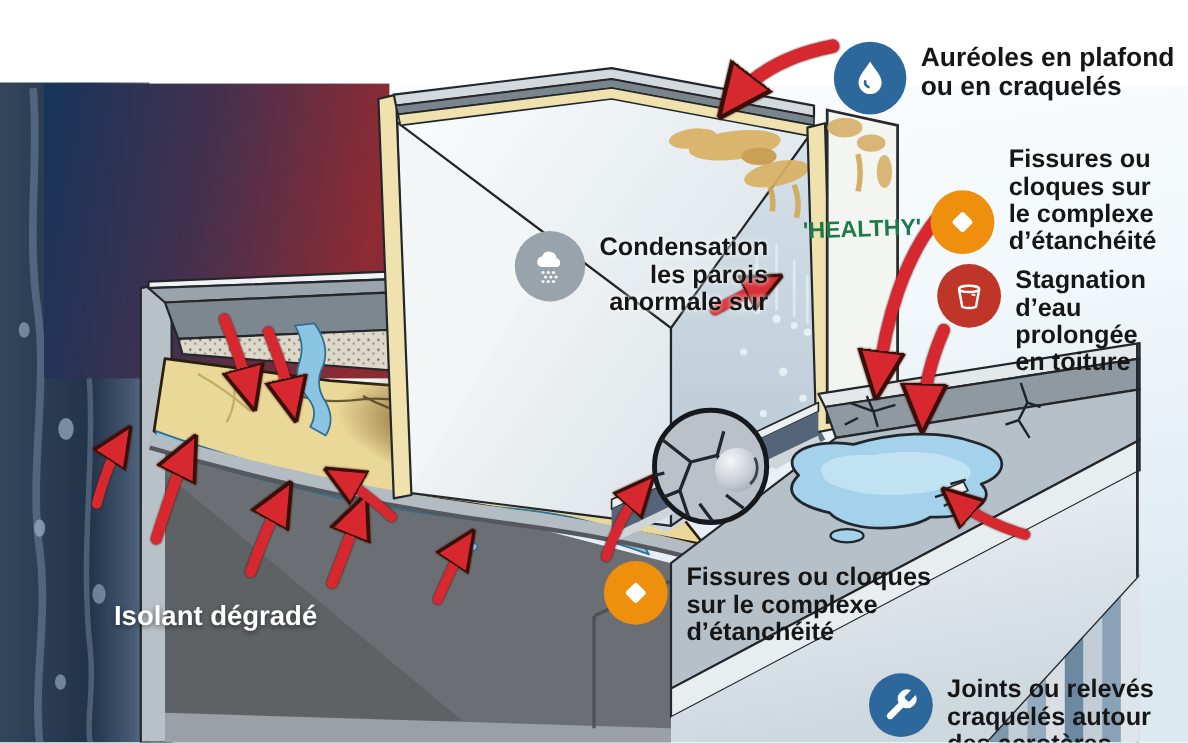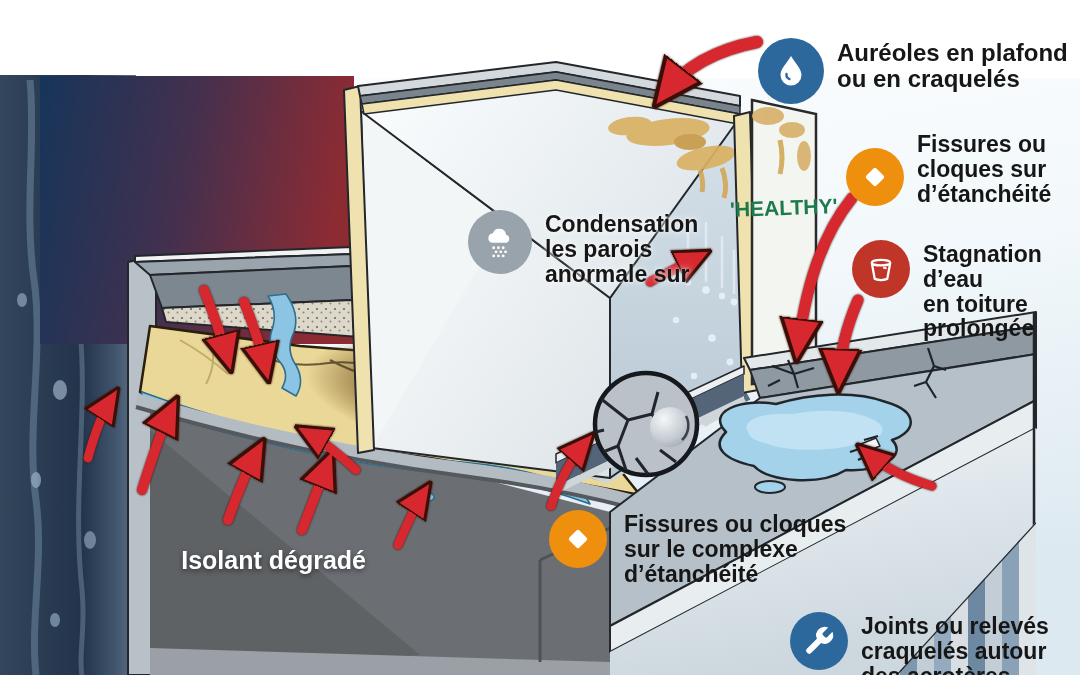--- a/index.html
+++ b/index.html
@@ -269,41 +269,42 @@
 
 <div class="annotation" id="ann-fissures-right" style="left:846px;top:130px;align-items:flex-end;">
   <div class="icon-circle" style="background: rgb(238, 143, 14);">
     <svg width="34" height="34" viewBox="0 0 24 24">
       <rect x="7" y="7" width="10" height="10" rx="1.5" fill="#ffffff" transform="rotate(45 12 12)"></rect>
     </svg>
   </div>
   <div class="label-text">
     <div>Fissures ou</div>
     <div>cloques sur</div>
+    <div>le complexe</div>
     <div>d’étanchéité</div>
   </div>
 </div>
 
 <div class="annotation" id="ann-stagnation" style="left:852px;top:240px;">
   <div class="icon-circle" style="background: rgb(191, 53, 39);">
     <svg width="34" height="34" viewBox="0 0 24 24" fill="none" stroke="#ffffff" stroke-width="1.6" stroke-linejoin="round">
       <ellipse cx="12" cy="7.5" rx="6.5" ry="2"></ellipse>
       <path d="M5.5 7.8 L7.6 19 Q12 20.6 16.4 19 L18.5 7.8"></path>
       <path d="M13.5 11 l2.5 0.6" stroke-width="1.2"></path>
     </svg>
   </div>
   <div class="label-text">
     <div>Stagnation</div>
     <div>d’eau</div>
+    <div>prolongée</div>
     <div>en toiture</div>
-    <div>prolongée</div>
-  </div>
-</div>
-
-<div class="annotation" id="ann-condensation" style="left:468px;top:210px;">
+  </div>
+</div>
+
+<div class="annotation" id="ann-condensation" style="left:468px;top:210px;text-align:right;">
   <div class="icon-circle" style="width: 64px; height: 64px; background: rgb(152, 163, 172);">
     <svg width="38" height="38" viewBox="0 0 24 24">
       <path d="M7 12.5 a3.1 3.1 0 0 1 0.5-6.1 a4.3 4.3 0 0 1 8.3 1 a2.7 2.7 0 0 1 0.4 5.1 Z" fill="#ffffff"></path>
       <g fill="#ffffff">
         <circle cx="8" cy="15.6" r="0.9"></circle>
           <circle cx="11" cy="15.6" r="0.9"></circle>
           <circle cx="14" cy="15.6" r="0.9"></circle>
         <circle cx="9.5" cy="18.2" r="0.9"></circle>
           <circle cx="12.5" cy="18.2" r="0.9"></circle>
           <circle cx="15.5" cy="18.2" r="0.9"></circle>
@@ -313,21 +314,21 @@
       </g>
     </svg>
   </div>
   <div class="label-text">
     <div>Condensation</div>
     <div>les parois</div>
     <div>anormale sur</div>
   </div>
 </div>
 
-<div class="annotation" id="ann-isolant" style="left:26px;top:546px;text-align:right;">
+<div class="annotation" id="ann-isolant" style="left:26px;top:546px;">
   <div class="line-bold">Isolant dégradé</div>
 </div>
 
 <div class="annotation" id="ann-fissures-bottom" style="left:549px;top:510px;gap:17px;">
   <div class="icon-circle" style="background: rgb(238, 143, 14);">
     <svg width="34" height="34" viewBox="0 0 24 24">
       <rect x="7" y="7" width="10" height="10" rx="1.5" fill="#ffffff" transform="rotate(45 12 12)"></rect>
     </svg>
   </div>
   <div class="label-text">

